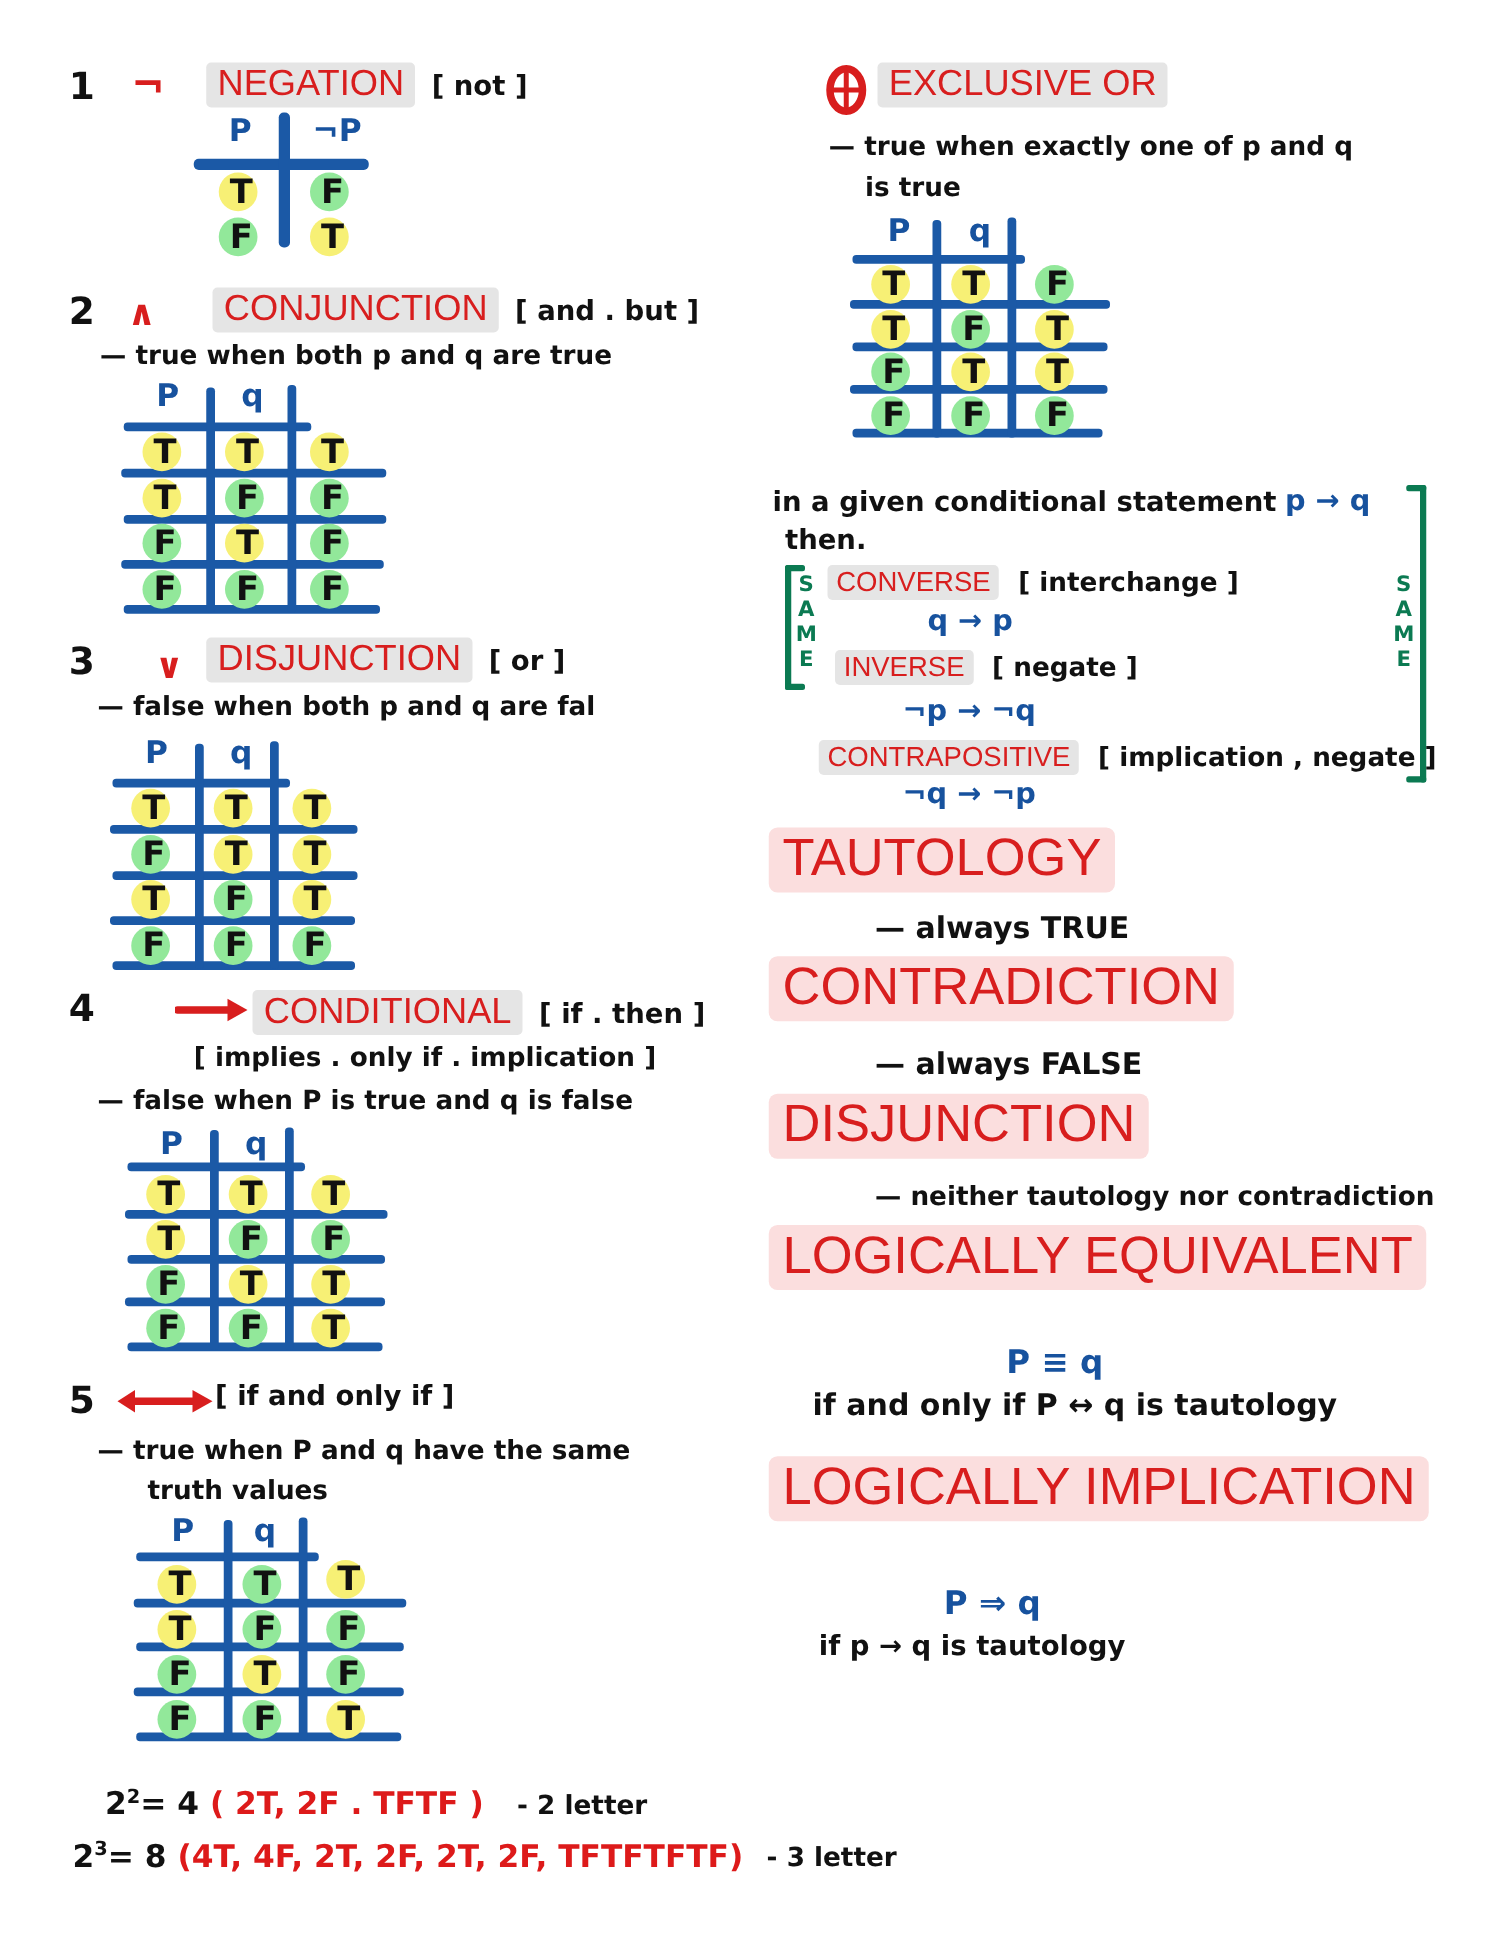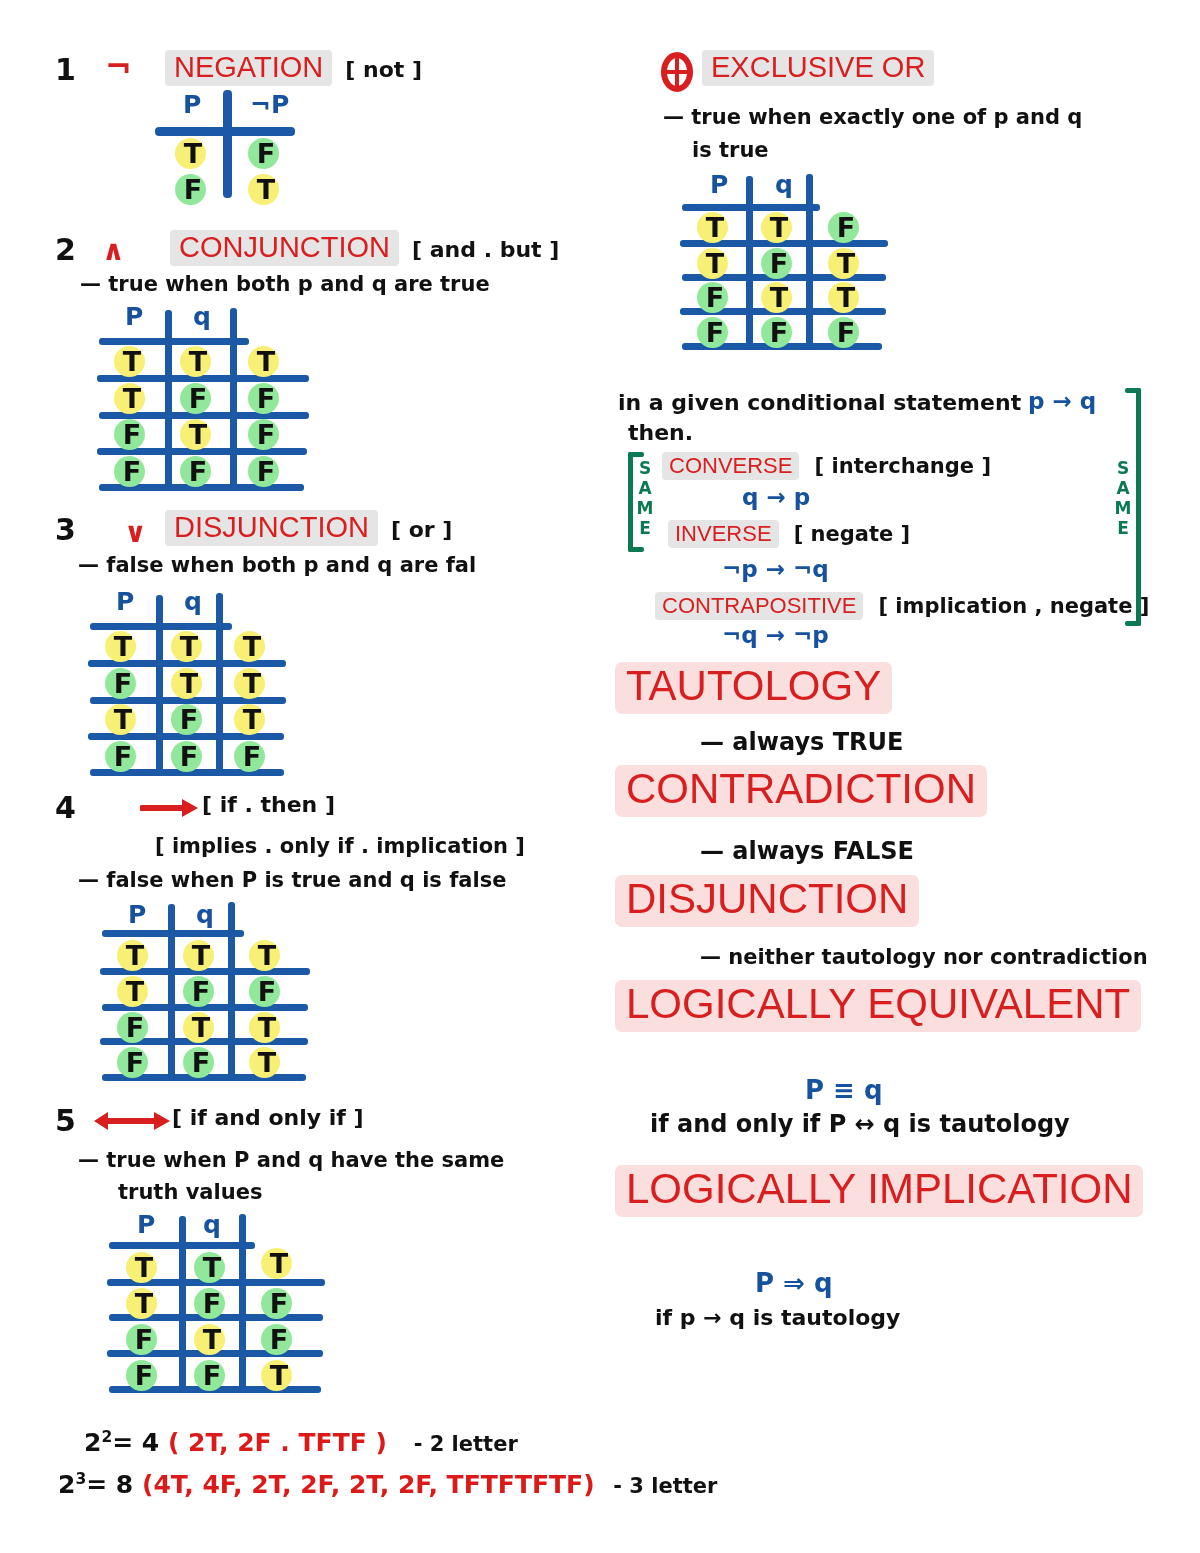--- a/index.html
+++ b/index.html
@@ -302,20 +302,21 @@
       <span>F</span>
     </div>
 </div>
 
 <div class="num" style="left:55px; top:790px;">4</div>
 <svg style="position:absolute; left:140px; top:795px;" width="60" height="26" viewBox="0 0 60 26">
   <line x1="2" y1="13" x2="44" y2="13" stroke="#D81E1E" stroke-width="6" stroke-linecap="round"></line>
   <polygon points="42,4 58,13 42,22" fill="#D81E1E"></polygon>
 </svg>
 <div class="sec-title" style="left:202px; top:792px;">
+  <span class="hl">CONDITIONAL</span>
   <span class="bracketed">[ if . then ]</span>
 </div>
 <div class="desc" style="left:155px; top:834px;">[ implies . only if . implication ]</div>
 <div class="desc" style="left:78px; top:868px;">— false when P is true and q is false</div>
 
 <div class="ttable" style="left:100px; top:898px;">
   <div class="tt-head" style="left:28px; top:2px;">P</div>
   <div class="tt-head" style="left:96px; top:2px;">q</div>
   <div class="tt-line tt-h" style="left:2px; top:32px; width:142px;"></div>
   <div class="tt-line tt-h" style="left:0px; top:70px; width:210px;"></div>

